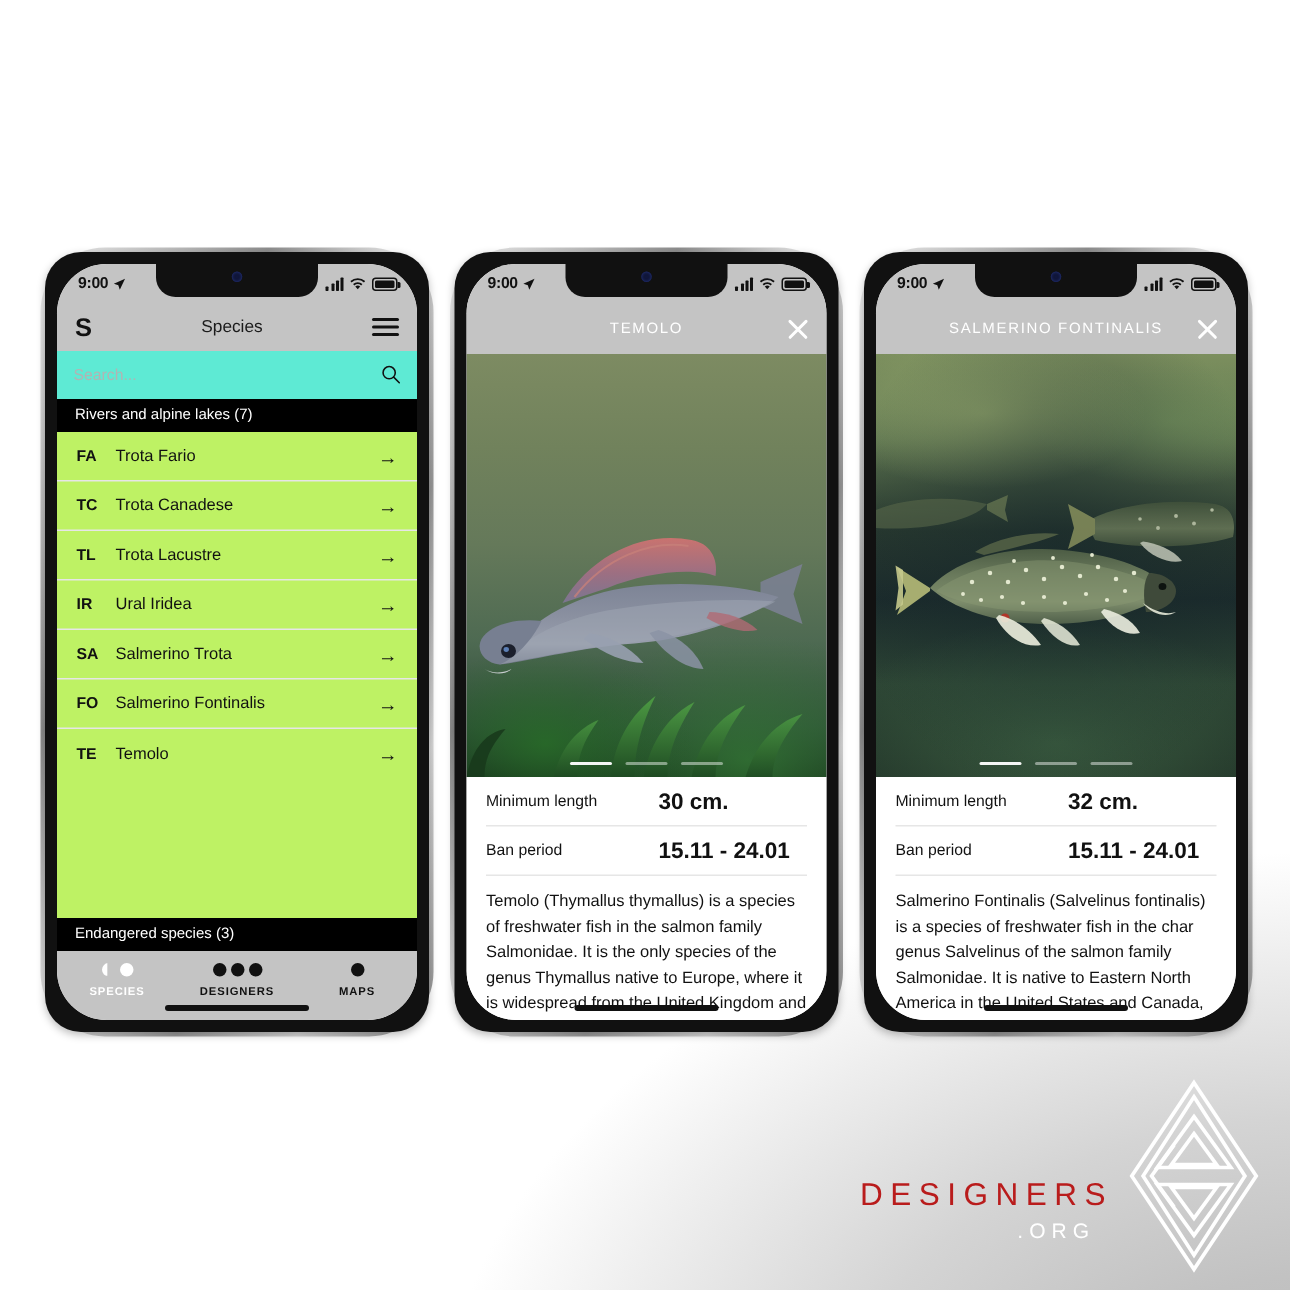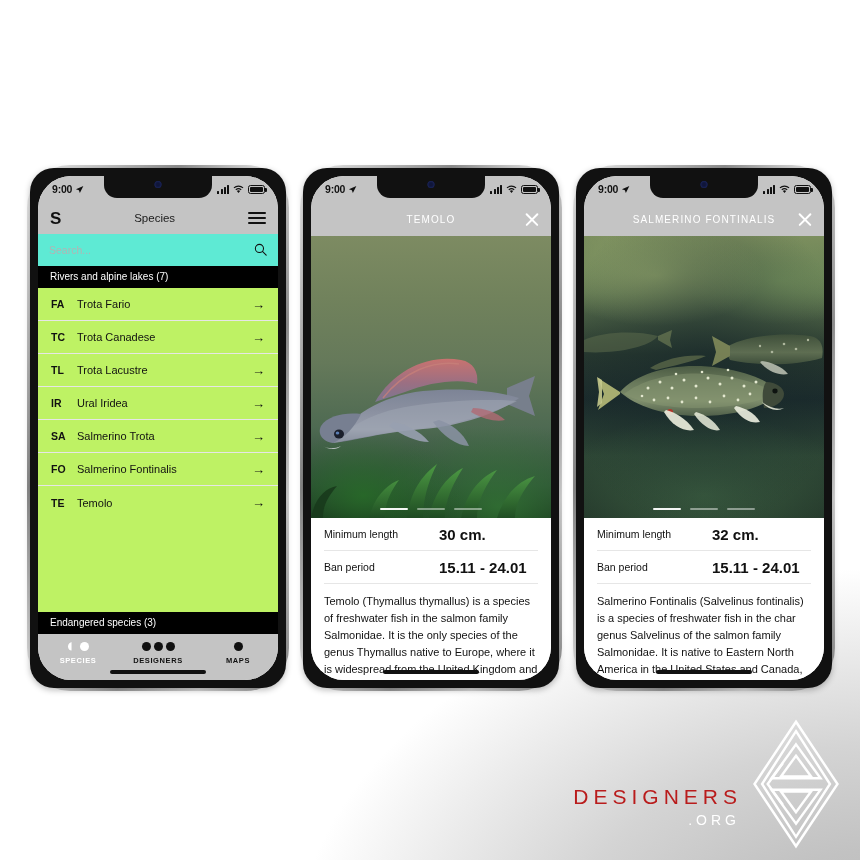--- a/index.html
+++ b/index.html
@@ -34,21 +34,21 @@
     display: flex; flex-direction: column; align-items: flex-end;
     padding-bottom: 22px;
   }
   .wm-designers {
     color: #b91c1c; font-size: 21px; letter-spacing: 5px;
     font-family: "Liberation Sans", sans-serif; font-weight: 400;
     line-height: 1.1;
   }
   .wm-org {
     color: #ffffff; font-size: 14px; letter-spacing: 4px;
-    margin-top: 4px; margin-right: 2px;
+    margin-top: 4px; margin-right: 12px;
   }
   .wm-logo { width: 96px; height: 132px; }
 
   
   .phones {
     position: absolute; inset: 0; z-index: 2;
   }
   .phone {
     position: absolute;
     width: 256px; height: 520px;

